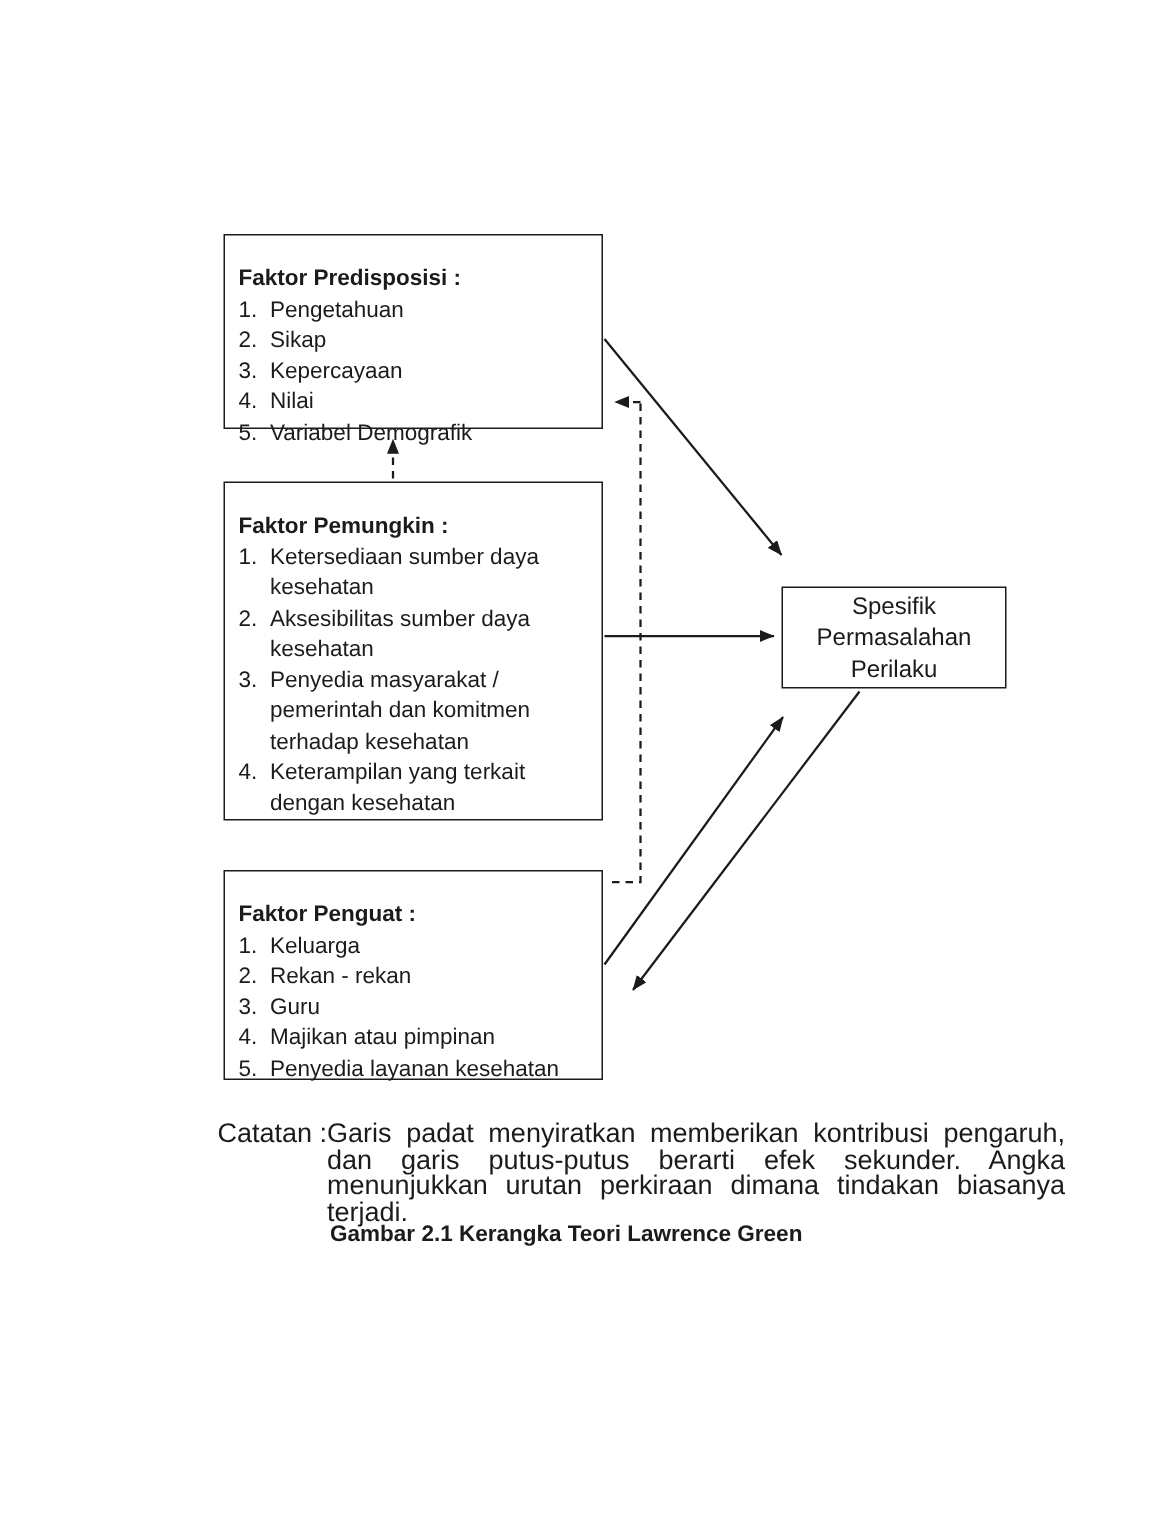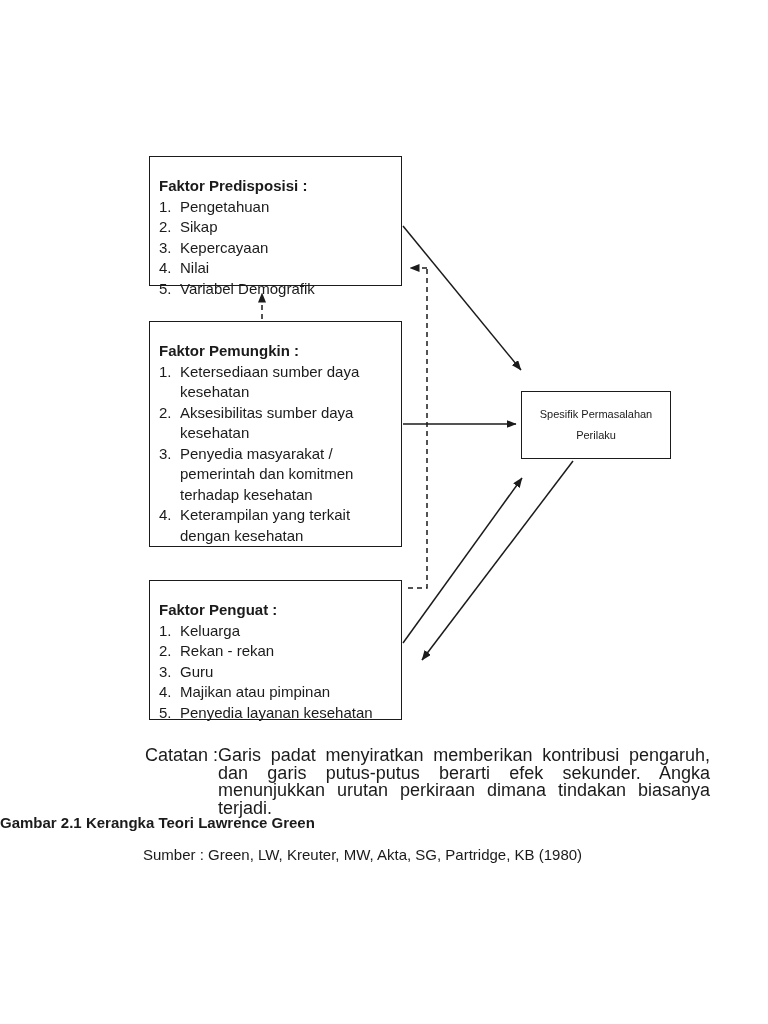--- a/index.html
+++ b/index.html
@@ -37,34 +37,35 @@
   #box-pemungkin    { left: 149px; top: 321px; width: 253px; height: 226px; }
   #box-penguat      { left: 149px; top: 580px; width: 253px; height: 140px; }
   .target-box {
     position: absolute;
     left: 521px; top: 391px; width: 150px; height: 68px;
     box-sizing: border-box;
     border: 1.7px solid #1b1b1b;
     background: #ffffff;
     display: flex; align-items: center; justify-content: center;
     text-align: center;
-    font-size: 11px; line-height: 21px;
+    font-size: 16px; line-height: 21px;
     padding: 0 10px;
   }
   .note {
     position: absolute;
     left: 105px; top: 747px; width: 565px;
     display: flex;
     font-size: 18px; line-height: 17.5px; margin-left: 40px;
   }
   .note-label { flex: 0 0 58px; white-space: nowrap; }
   .note-body  { flex: 1; text-align: justify; }
   .caption {
     position: absolute;
     left: 0; top: 813px; width: 755px;
+    text-align: center;
     font-size: 15px; font-weight: bold; line-height: 19px;
   }
   .source {
     position: absolute;
     left: 143px; top: 845px;
     font-size: 15px; line-height: 19px;
   }
   .stroke { stroke: #1b1b1b; stroke-width: 1.5; fill: none; }
   .dashed { stroke-dasharray: 5 4; }
 </style>
@@ -172,15 +173,14 @@
     <span>Spesifik Permasalahan Perilaku</span>
   </div>
 
   <div class="note">
     <span class="note-label">Catatan :</span>
     <span class="note-body">Garis padat menyiratkan memberikan kontribusi pengaruh, dan garis putus-putus berarti efek sekunder. Angka menunjukkan urutan perkiraan dimana tindakan biasanya terjadi.</span>
   </div>
 
   <div class="caption">Gambar 2.1 Kerangka Teori Lawrence Green</div>
 
-  <div class="source">Sumber : Green, LW, Kreuter, MW, Akta, SG, Partridge, KB (1980)</div>
 
 </div>
 
 </body></html>

